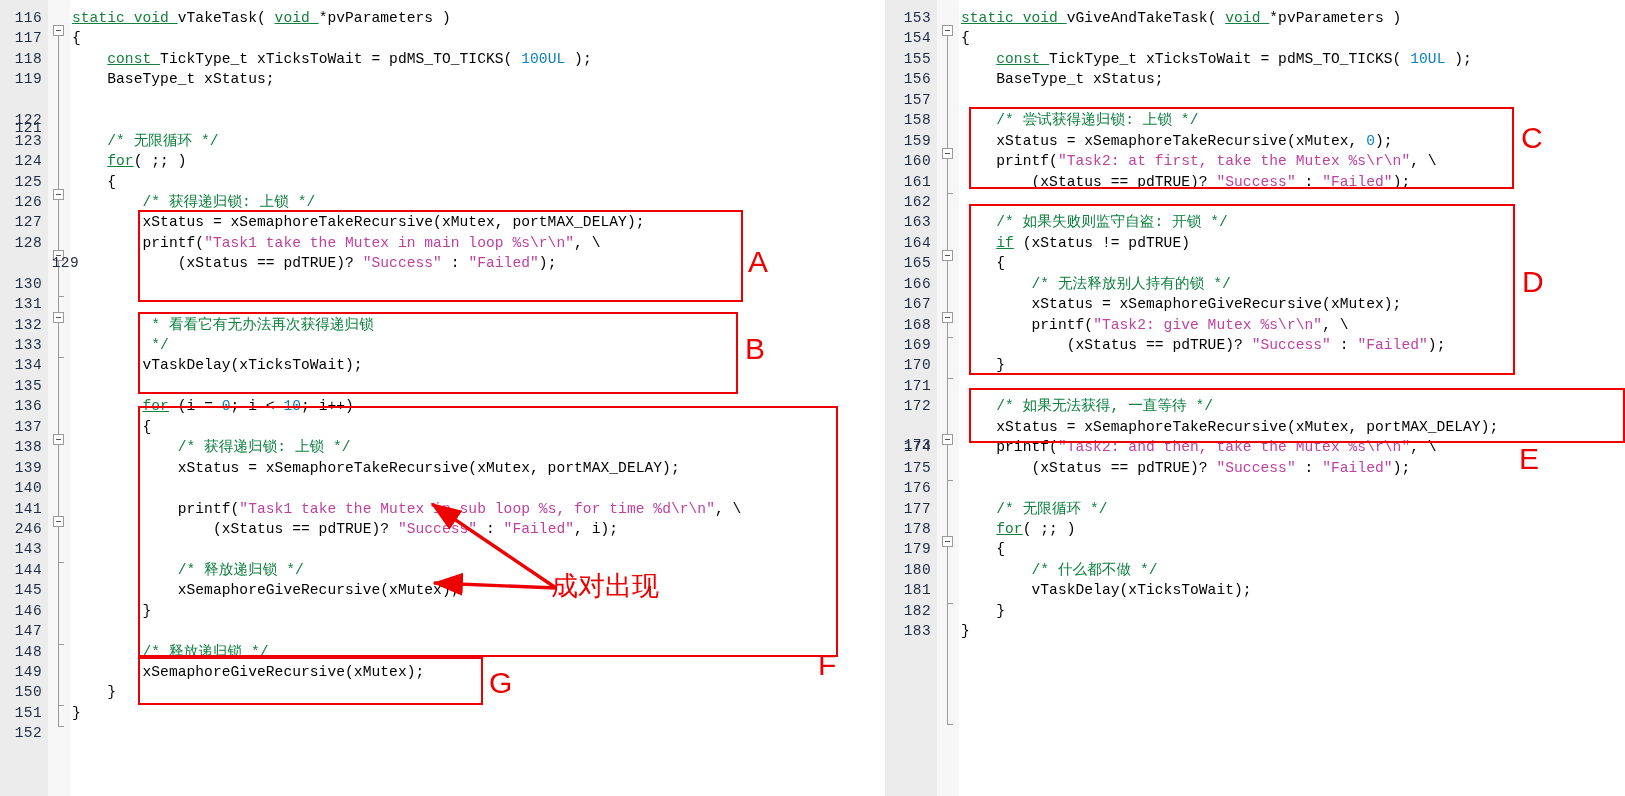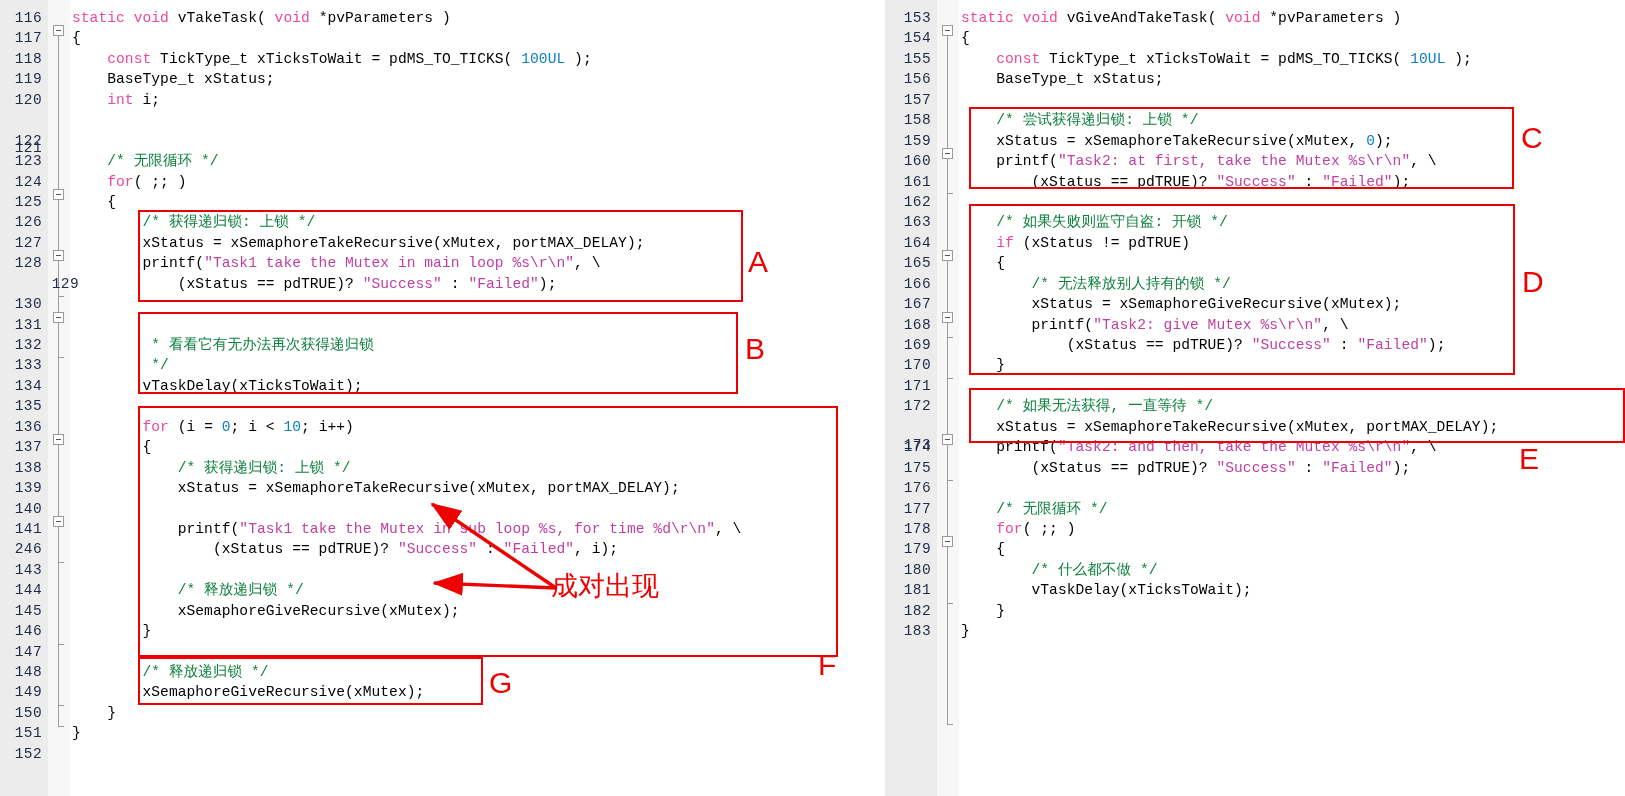--- a/index.html
+++ b/index.html
@@ -67,21 +67,21 @@
     position: absolute;
     left: 72px;
     font-size: 14.6px;
     color: #000000;
     font-family: "Liberation Mono", "DejaVu Sans Mono", monospace;
     white-space: pre;
     letter-spacing: 0.05px;
   }
 
   
-  .kw   { color: #ec4899; }
+  .kw   { color: #15803d; text-decoration: underline; }
   .num  { color: #0b7fbf; }
   .str  { color: #c040a0; }
   .cmt  { color: #108040; }
   .plain{ color: #000000; }
 
   
   .fold-box {
     position: absolute;
     width: 11px;
     height: 11px;
@@ -165,21 +165,20 @@
   <div class="fold-end" style="left:58px; top:644px;"></div>
   <div class="fold-end" style="left:58px; top:705px;"></div>
   <div class="fold-corner" style="left:58px; top:726px;"></div>
   <div class="fold-line" style="left:58px; top:605px; height:122px;"></div>
 
   <div class="line-rows" id="rows-left" style="top:8px;">
       <div class="row"><span class="lnum" style="width: 42px;">116</span><span class="code" style="left: 72px;"><span class="kw">static void </span><span class="plain">vTakeTask( </span><span class="kw">void </span><span class="plain">*pvParameters )</span></span></div>
       <div class="row"><span class="lnum" style="width: 42px;">117</span><span class="code" style="left: 72px;"><span class="plain">{</span></span></div>
       <div class="row"><span class="lnum" style="width: 42px;">118</span><span class="code" style="left: 72px;"><span class="plain">    </span><span class="kw">const </span><span class="plain">TickType_t xTicksToWait = pdMS_TO_TICKS( </span><span class="num">100UL</span><span class="plain"> );</span></span></div>
       <div class="row"><span class="lnum" style="width: 42px;">119</span><span class="code" style="left: 72px;"><span class="plain">    BaseType_t xStatus;</span></span></div>
-      <div class="row"><span class="lnum" style="width: 42px;">120</span><span class="code" style="left: 72px;"><span class="plain">    </span><span class="kw">int</span><span class="plain"> i;</span></span></div>
       <div class="row"><span class="lnum" style="width: 42px; margin-top: 28px;">121</span><span class="code" style="left: 72px;"></span></div>
       <div class="row"><span class="lnum" style="width: 42px;">122</span><span class="code" style="left: 72px;"></span></div>
       <div class="row"><span class="lnum" style="width: 42px;">123</span><span class="code" style="left: 72px;"><span class="cmt">    /* 无限循环 */</span></span></div>
       <div class="row"><span class="lnum" style="width: 42px;">124</span><span class="code" style="left: 72px;"><span class="plain">    </span><span class="kw">for</span><span class="plain">( ;; )</span></span></div>
       <div class="row"><span class="lnum" style="width: 42px;">125</span><span class="code" style="left: 72px;"><span class="plain">    {</span></span></div>
       <div class="row"><span class="lnum" style="width: 42px;">126</span><span class="code" style="left: 72px;"><span class="cmt">        /* 获得递归锁: 上锁 */</span></span></div>
       <div class="row"><span class="lnum" style="width: 42px;">127</span><span class="code" style="left: 72px;"><span class="plain">        xStatus = xSemaphoreTakeRecursive(xMutex, portMAX_DELAY);</span></span></div>
       <div class="row"><span class="lnum" style="width: 42px;">128</span><span class="code" style="left: 72px;"><span class="plain">        printf(</span><span class="str">"Task1 take the Mutex in main loop %s\r\n"</span><span class="plain">, \</span></span></div>
       <div class="row"><span class="lnum" style="width: 42px; padding-left: 37px;">129</span><span class="code" style="left: 72px;"><span class="plain">            (xStatus == pdTRUE)? </span><span class="str">"Success"</span><span class="plain"> : </span><span class="str">"Failed"</span><span class="plain">);</span></span></div>
       <div class="row"><span class="lnum" style="width: 42px;">130</span><span class="code" style="left: 72px;"></span></div>

